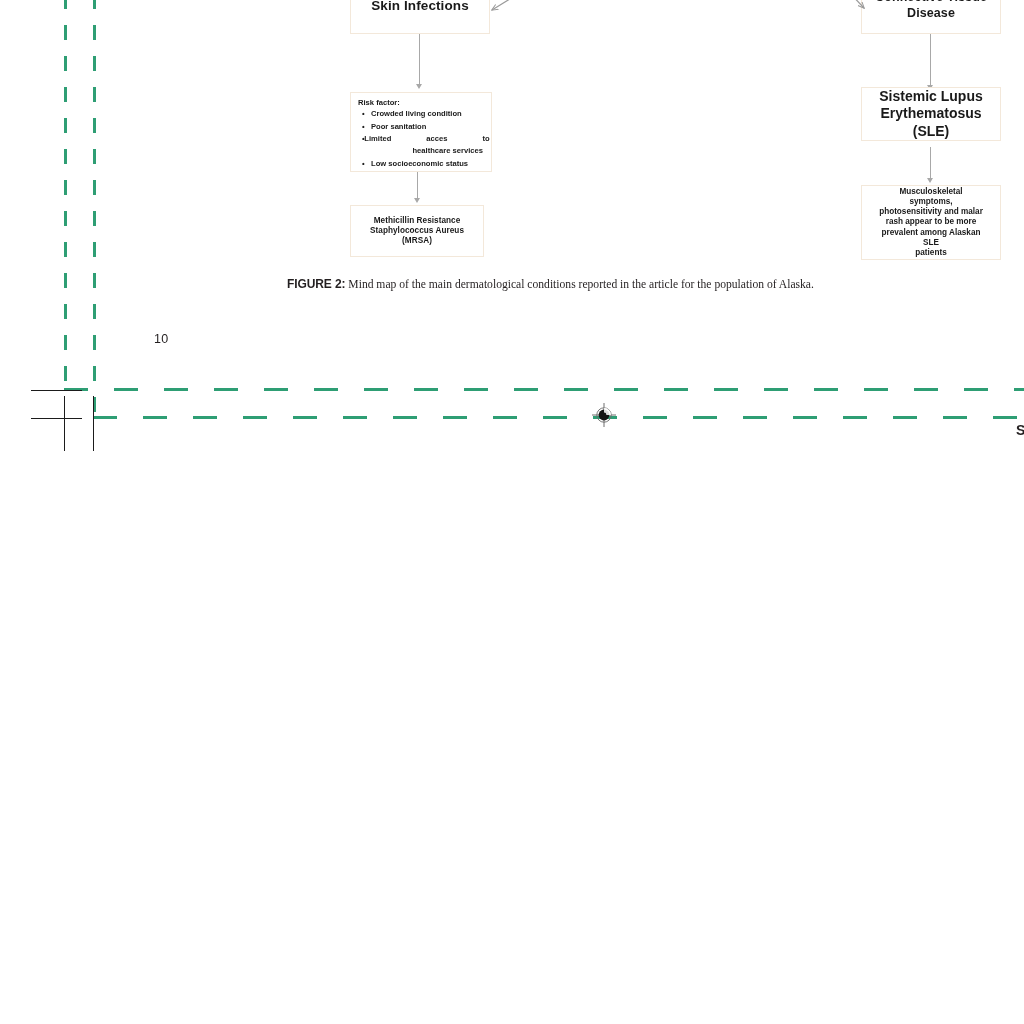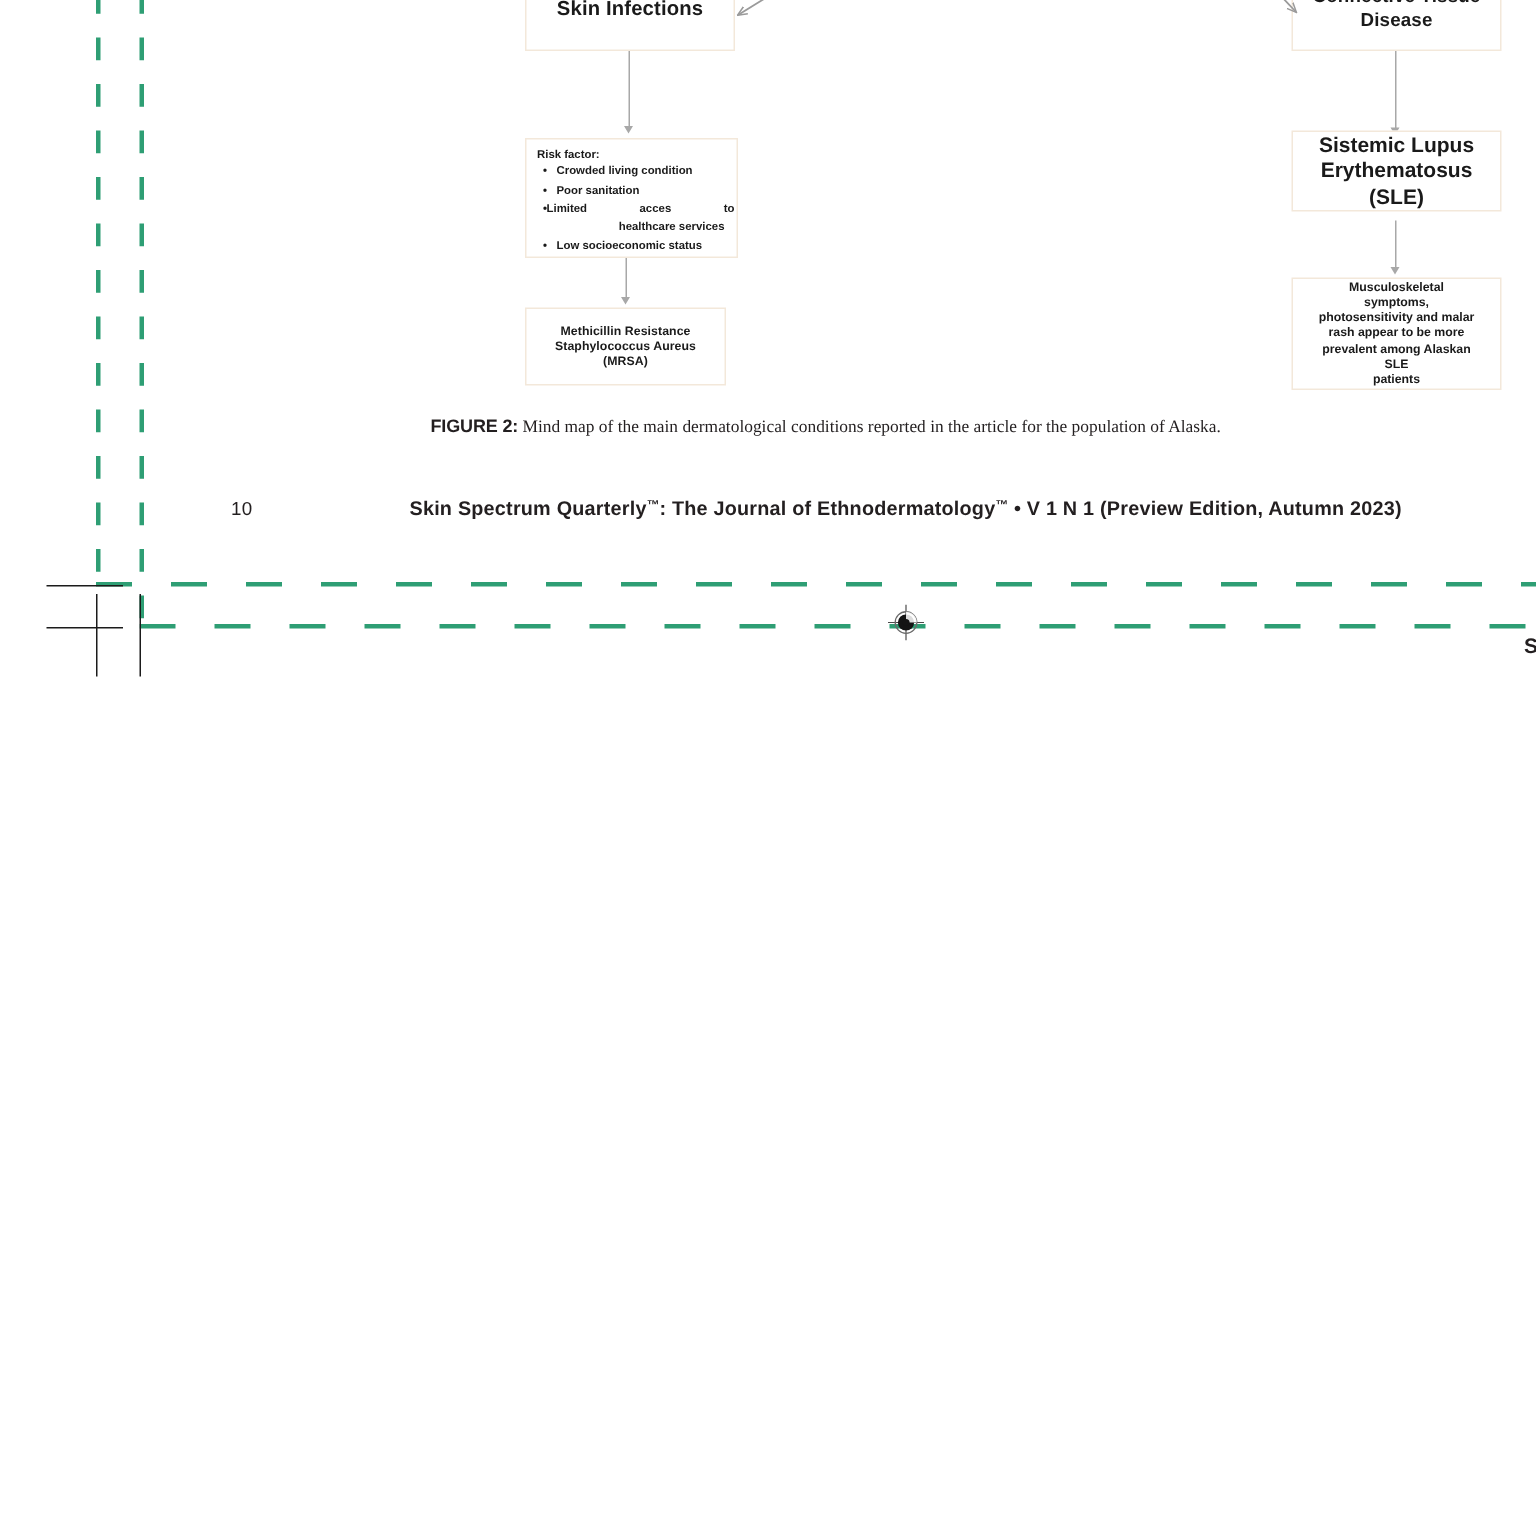--- a/index.html
+++ b/index.html
@@ -303,21 +303,20 @@
         <span class="node-text">rash  appear to be more</span>
         <span class="node-text">prevalent among Alaskan SLE</span>
         <span class="node-text">patients</span>
       </div>
     </div>
   </div>
 
   <div id="caption"><span class="cap-label">FIGURE 2:</span><span> Mind map of the main dermatological conditions reported in the article for the population of Alaska.</span></div>
 
   <div id="footer-pageno">10</div>
-  <div id="footer-title"><span>Skin Spectrum Quarterly</span><span class="tm">™</span><span>: The Journal of Ethnodermatology</span><span class="tm">™</span><span> • V 1 N 1 (Preview Edition, Autumn 2023)</span></div>
 
   <div id="crop-marks">
 
     <div class="green-v" style="left:64px; top:-6px; height:398px;"></div>
     <div class="green-v" style="left:93px; top:-6px; height:426px;"></div>
 
     <div class="green-h" style="left:64px; top:388px; width:962px;"></div>
     <div class="green-h" style="left:93px; top:416px; width:933px;"></div>
 
     <div class="black-line black-h" style="left:31px; top:390px; width:51px;"></div>

